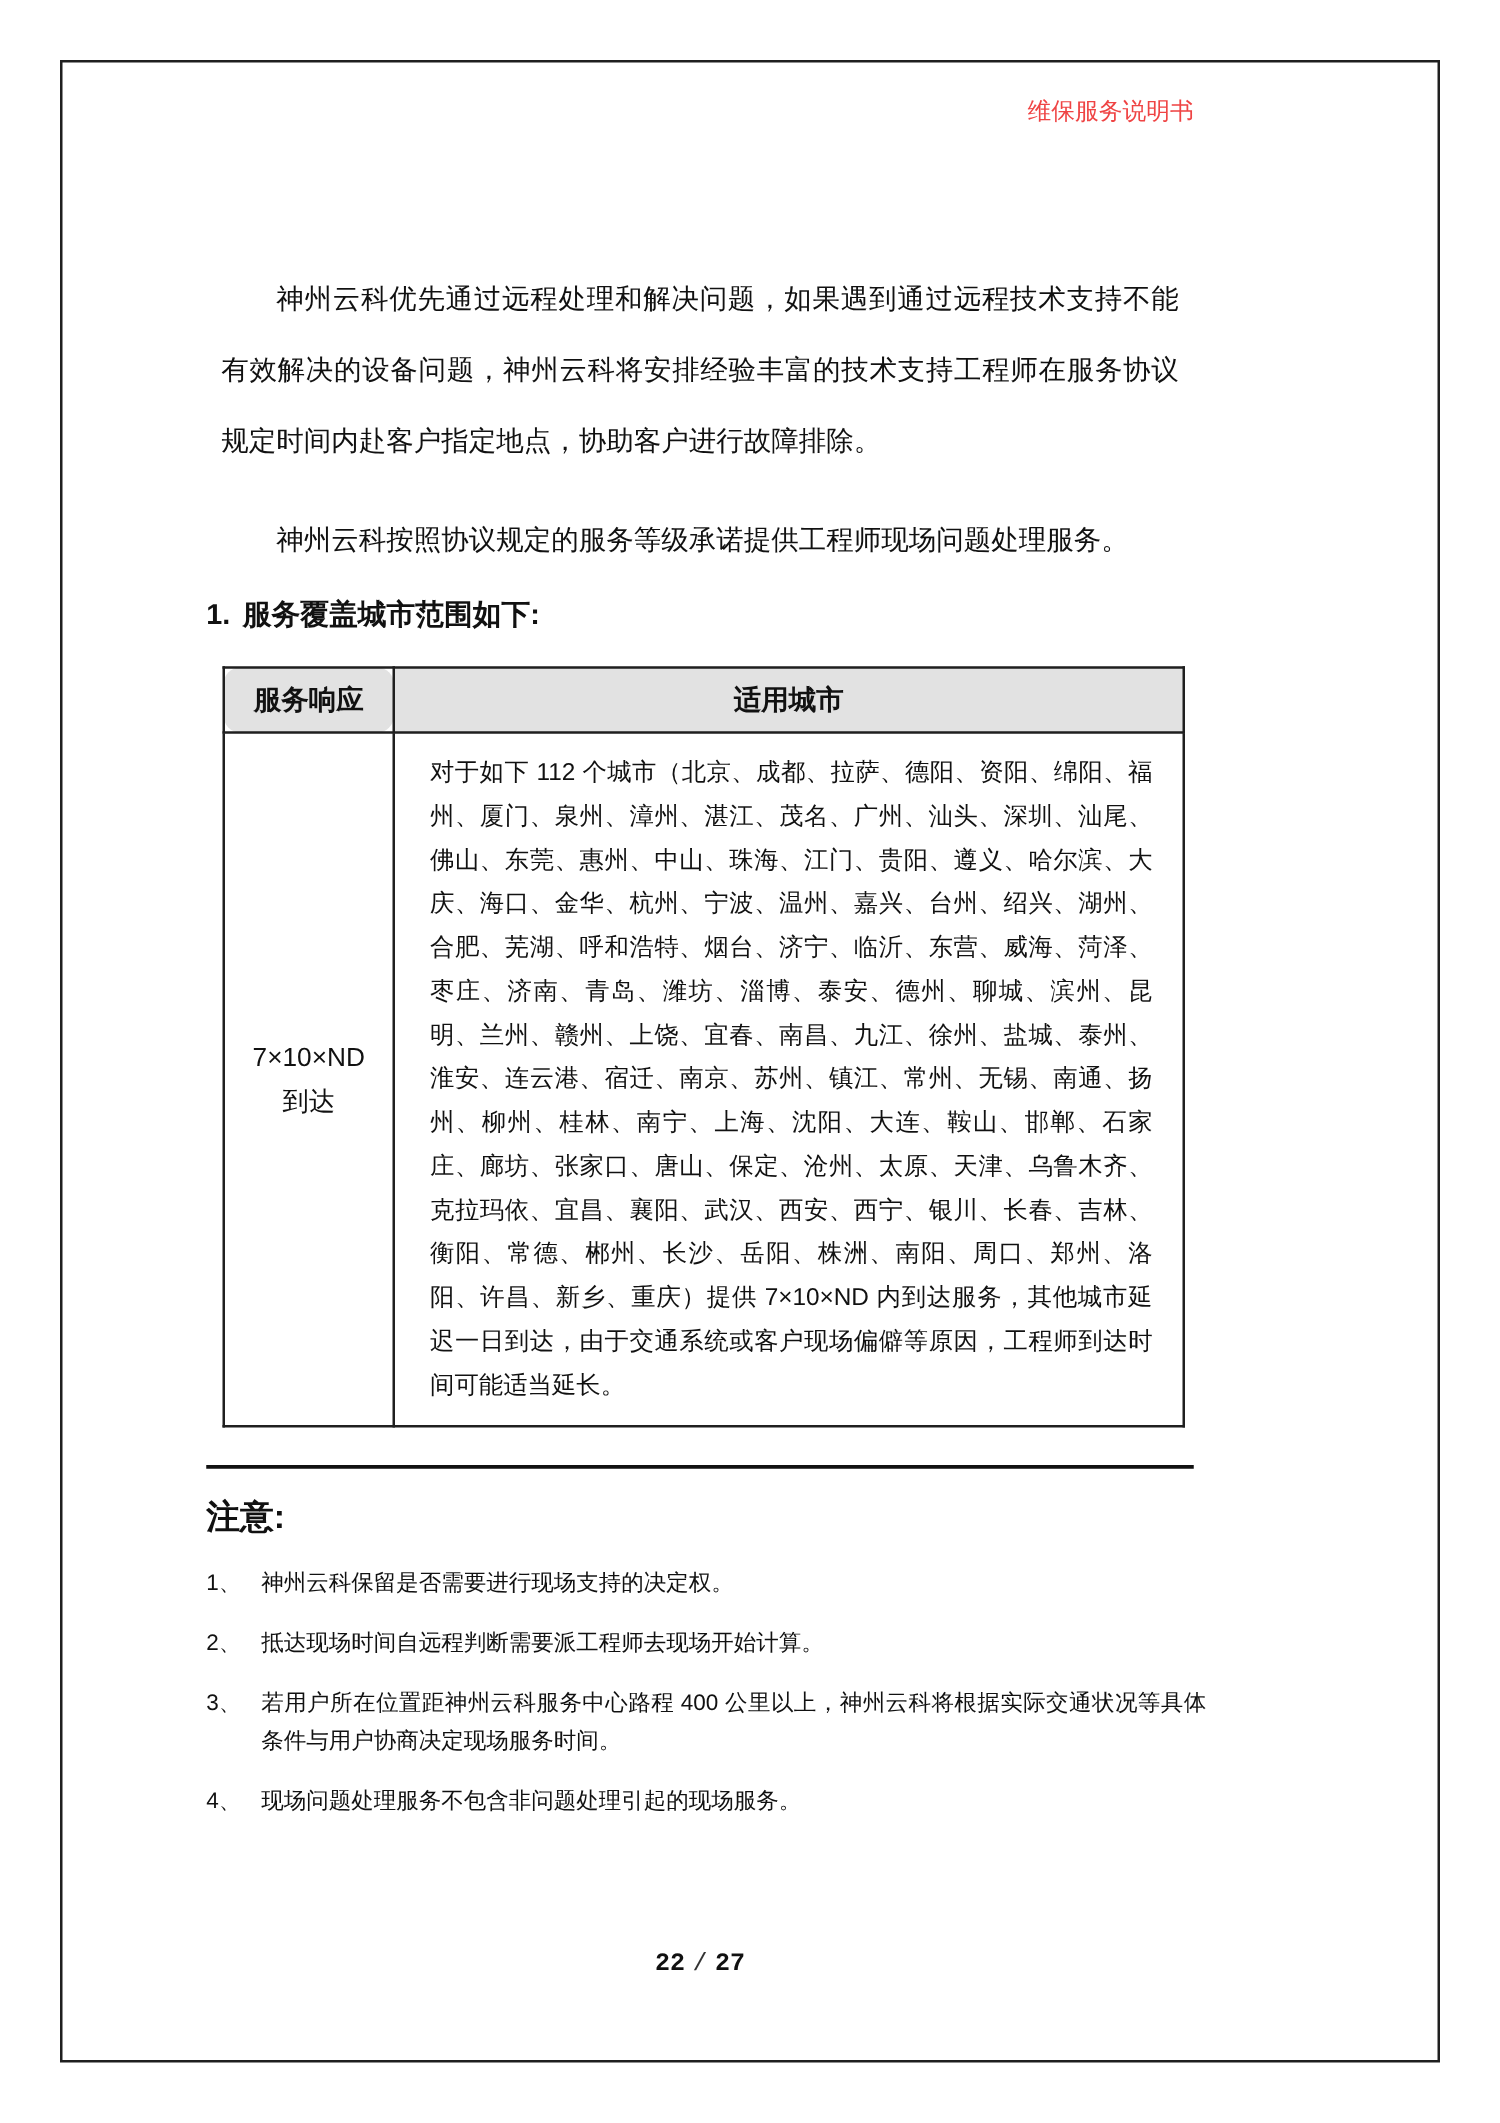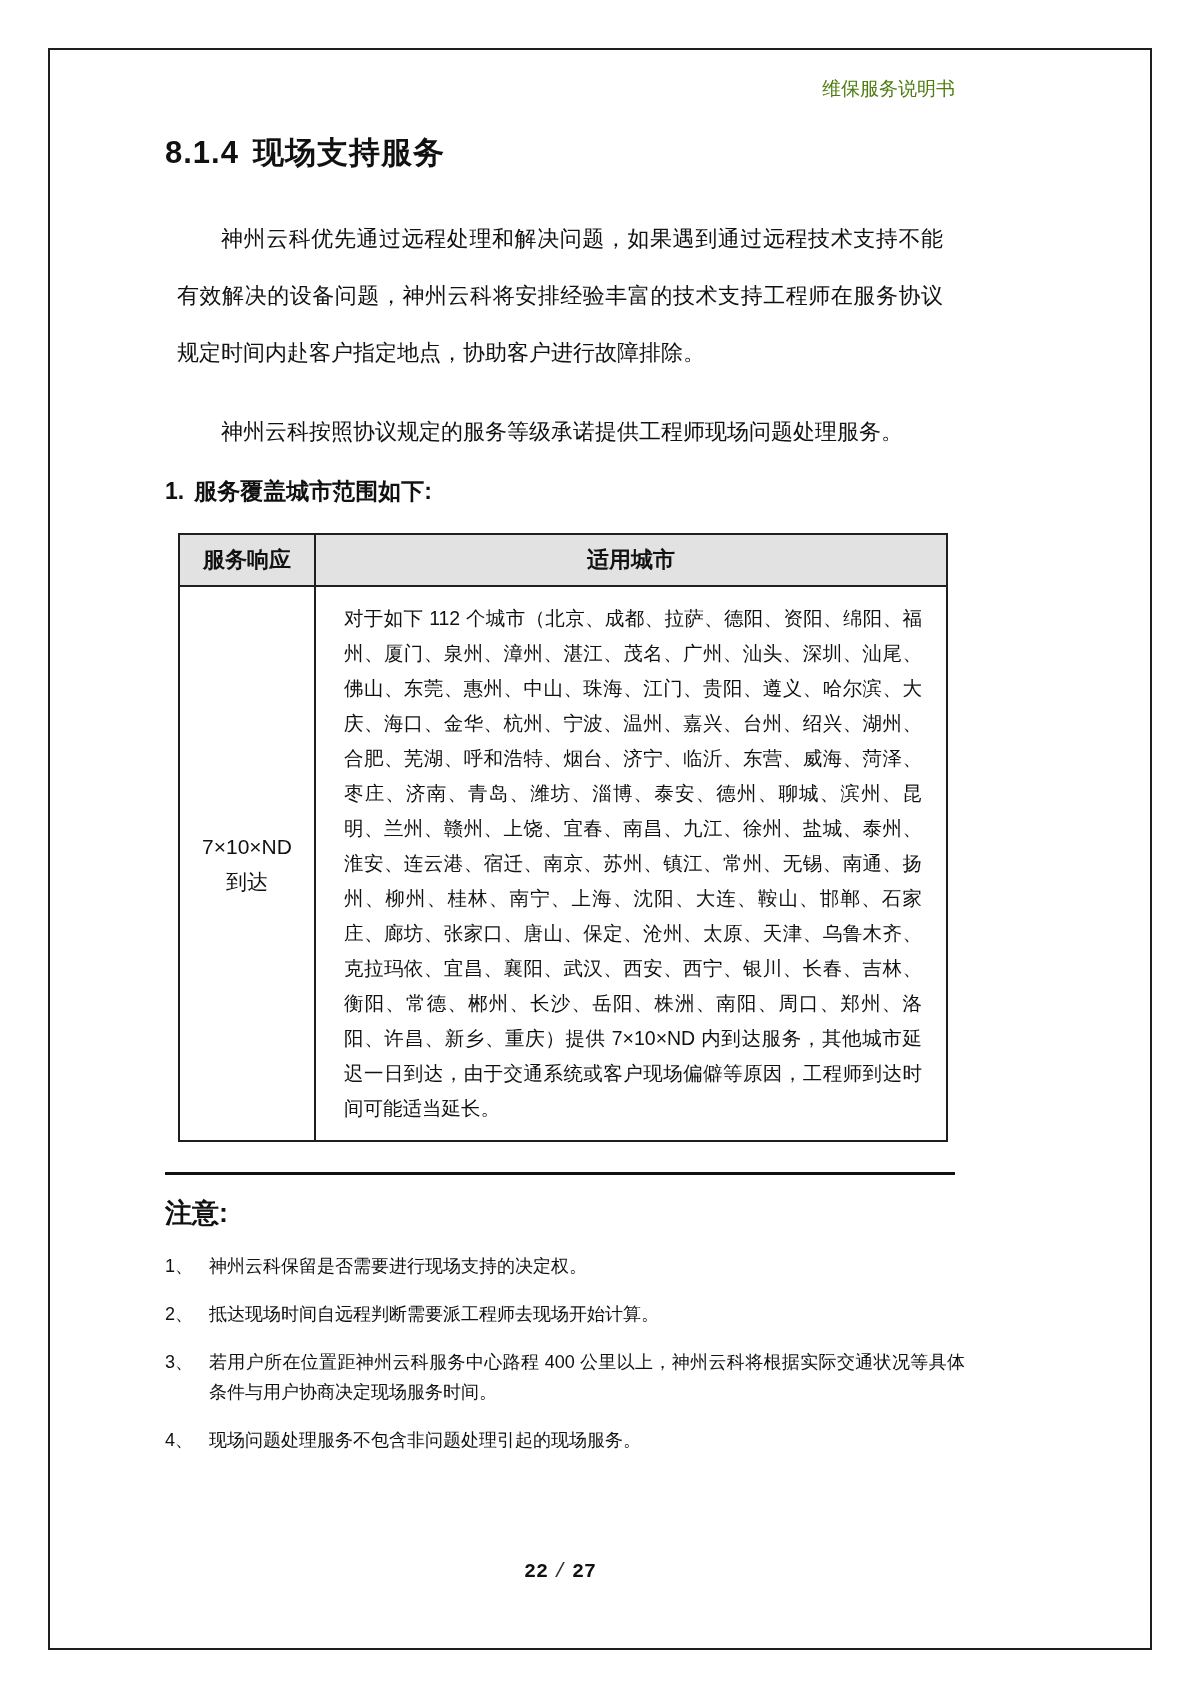--- a/index.html
+++ b/index.html
@@ -26,21 +26,21 @@
     box-sizing: border-box;
   }
   .doc-header {
     position: absolute;
     left: 165px;
     top: 76px;
     width: 790px;
     text-align: right;
     font-family: "Liberation Serif", serif;
     font-size: 19px;
-    color: #4d7c0f;
+    color: #ef4444;
   }
   .section-heading {
     position: absolute;
     left: 165px;
     top: 132px;
     font-size: 31px;
     font-weight: bold;
     letter-spacing: 1px;
     white-space: nowrap;
   }
@@ -76,21 +76,21 @@
     border: 2px solid #1f1f1f;
   }
   table.coverage th {
     height: 48px;
     background: #e2e2e2;
     font-size: 22px;
     font-weight: bold;
     text-align: center;
     vertical-align: middle;
   }
-  th.col-response { width: 132px; }
+  th.col-response { width: 132px; border-radius: 13px; }
   td.resp-cell {
     text-align: center;
     vertical-align: middle;
     font-size: 21px;
     line-height: 35px;
   }
   td.cities-cell {
     padding: 14px 24px 14px 28px;
     font-size: 19.5px;
     line-height: 35px;
@@ -139,23 +139,20 @@
 </head>
 <body>
 
 <div class="page">
   <div class="page-frame"></div>
 
   <div class="doc-header">
     <span>维保服务说明书</span>
   </div>
 
-  <div class="section-heading">
-    <span class="sec-num">8.1.4</span><span class="sec-title">现场支持服务</span>
-  </div>
 
   <div class="content">
     <p class="body-para">神州云科优先通过远程处理和解决问题，如果遇到通过远程技术支持不能有效解决的设备问题，神州云科将安排经验丰富的技术支持工程师在服务协议规定时间内赴客户指定地点，协助客户进行故障排除。</p>
     <p class="body-para second">神州云科按照协议规定的服务等级承诺提供工程师现场问题处理服务。</p>
 
     <div class="list-heading">
       <span class="lh-num">1.</span><span>服务覆盖城市范围如下:</span>
     </div>
 
     <table class="coverage">

